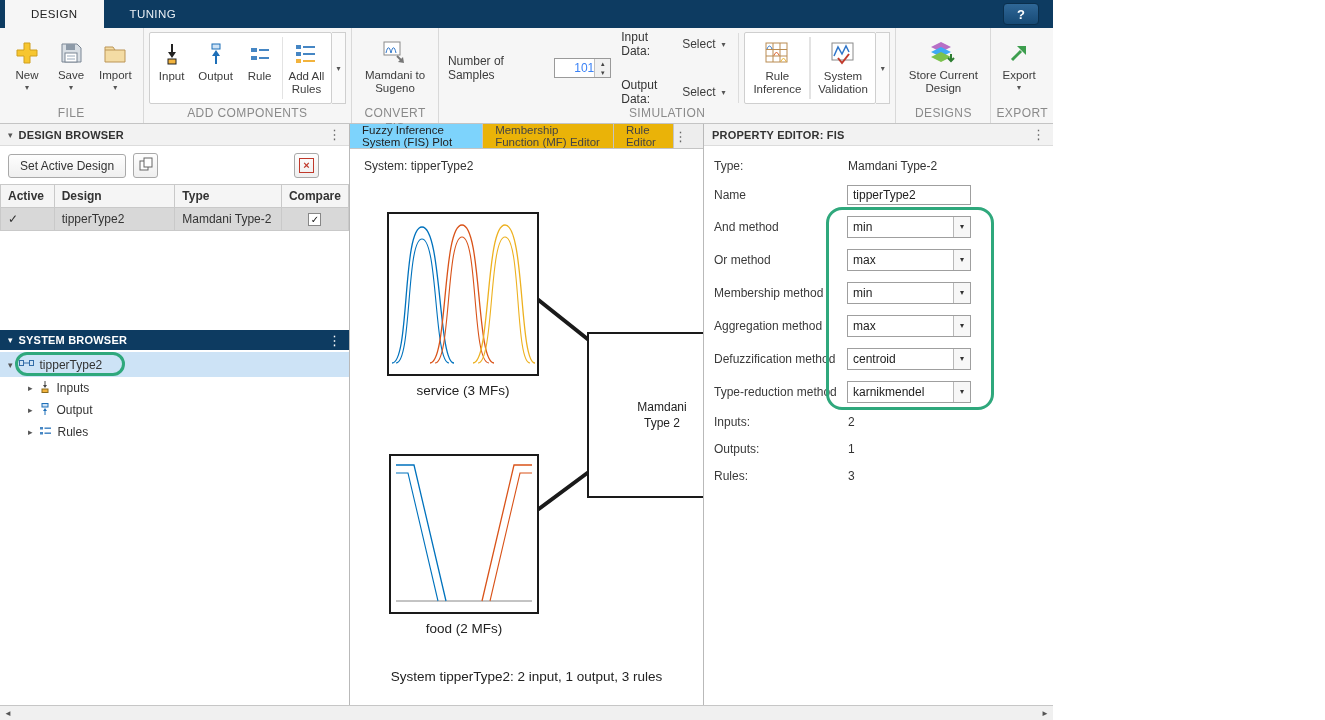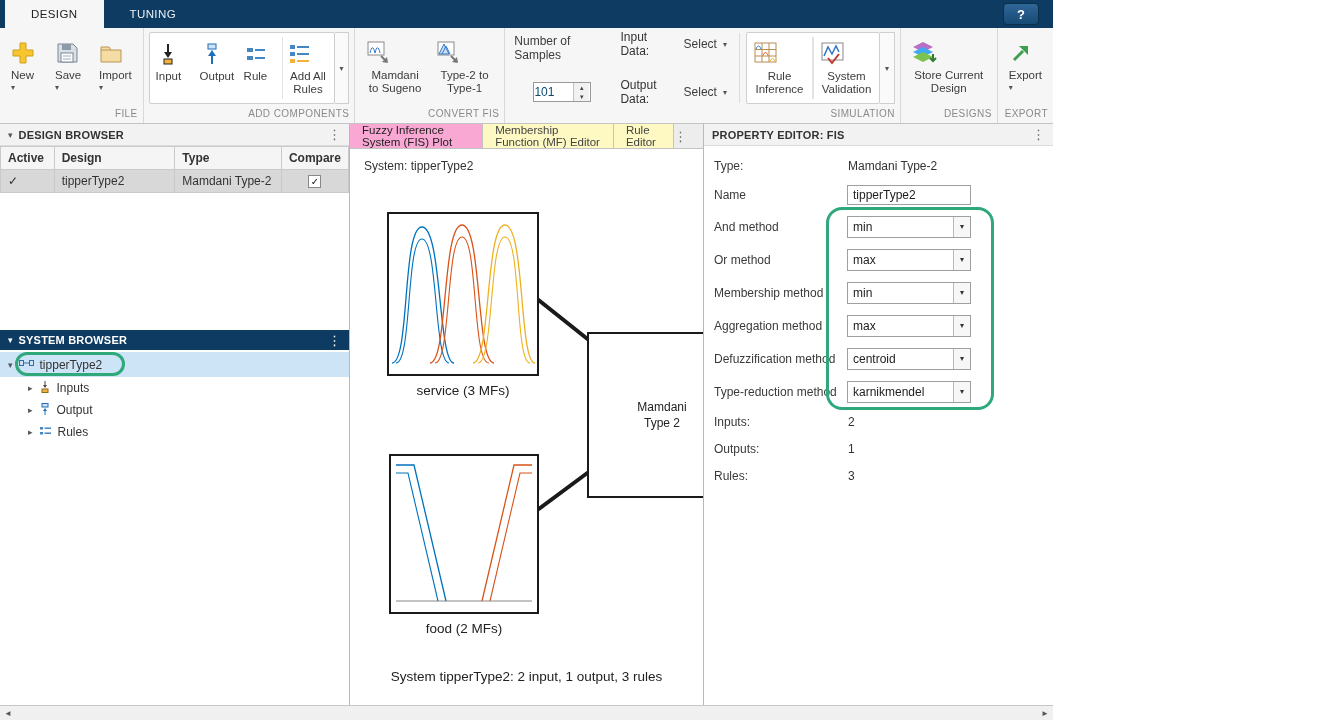--- a/index.html
+++ b/index.html
@@ -12,38 +12,38 @@
   .apptab{display:flex;align-items:center;padding:0 26px;color:#e9eff5;font-size:11.5px;letter-spacing:.4px}
   .apptab.active{background:#f6f6f6;color:#222;margin-left:5px}
   .help-btn{position:absolute;right:14px;top:3px;width:36px;height:22px;border-radius:4px;
     background:linear-gradient(#2f6797,#174a75);color:#fff;font-weight:bold;font-size:13px;
     display:flex;align-items:center;justify-content:center;border:1px solid #0a2f4d}
 
   
   .ribbon{flex:0 0 92px;background:#f6f6f6;border-bottom:1px solid #c4c4c4;display:flex}
   .rsec{display:flex;flex-direction:column;border-right:1px solid #d9d9d9;padding:2px 5px 0}
   .rrow{flex:1;display:flex;align-items:center}
-  .rsec-label{height:17px;line-height:15px;text-align:right;font-size:10px;color:#8a8a8a;letter-spacing:.4px}
-  .bigbtn{height:68px;display:flex;flex-direction:column;align-items:flex-start;justify-content:flex-start;
+  .rsec-label{height:17px;line-height:15px;text-align:center;font-size:12px;color:#8a8a8a;letter-spacing:.4px}
+  .bigbtn{height:68px;display:flex;flex-direction:column;align-items:center;justify-content:flex-start;
     padding:5px 6px 0;background:none;border:none;font:inherit;color:#3c3c3c;min-width:44px}
   .bigbtn .ric{height:28px;display:flex;align-items:center;justify-content:center}
   .blbl{font-size:11.5px;line-height:13px;text-align:center;margin-top:2px}
   .caret{font-size:8px;color:#555;line-height:9px;margin-top:1px}
   .gallery{background:#fff;border:1px solid #cfcfcf;border-radius:2px;display:flex;align-items:stretch;height:72px}
   .gallery .bigbtn{height:100%;padding-top:7px}
   .gal-sep{width:1px;background:#e3e3e3;margin:4px 0}
   .more-col{width:16px;height:72px;display:flex;align-items:center;justify-content:center;
     border:1px solid #cfcfcf;border-left:none;background:#fafafa}
   .vsep{width:1px;background:#dcdcdc;align-self:stretch;margin:3px 6px}
   .w48{max-width:54px}.w62{max-width:64px}.w58{max-width:60px}.w52{max-width:56px}.w78{max-width:82px}
 
-  .sim-samples{display:flex;flex-direction:column;align-items:center;gap:20px;padding:0 10px 0 4px}
+  .sim-samples{display:flex;flex-direction:row;align-items:center;gap:20px;padding:0 10px 0 4px}
   .sim-label{color:#3c3c3c}
   .spinbox{display:flex;border:1px solid #9a9a9a;background:#fff;height:20px;width:58px}
-  .spinbox input{width:39px;border:none;outline:none;text-align:left;font:inherit;color:#0c4a6e}
+  .spinbox input{width:39px;border:none;outline:none;text-align:right;font:inherit;color:#3b82f6}
   .spin-arrows{width:16px;display:flex;flex-direction:column;border-left:1px solid #c0c0c0}
   .spin-arrows span{flex:1;font-size:7px;display:flex;align-items:center;justify-content:center;color:#444;background:#f1f1f1}
   .sim-data{display:flex;flex-direction:column;justify-content:center;gap:20px;padding-right:6px}
   .sim-datarow{display:flex;align-items:center;gap:6px;justify-content:flex-end}
   .selbtn{display:flex;align-items:center;gap:6px;background:none;border:none;font:inherit;color:#3c3c3c}
 
   
   .main{flex:1;display:flex;min-height:0}
   .left-panel{width:350px;flex:0 0 350px;border-right:1px solid #b9b9b9;display:flex;flex-direction:column;background:#fff}
   .panel-head{height:22px;background:#f2f2f2;border-bottom:1px solid #dcdcdc;display:flex;align-items:center;gap:6px;padding:0 8px}
@@ -71,23 +71,23 @@
   .tree{flex:1;background:#fff;padding-top:2px}
   .tree-row{height:22px;display:flex;align-items:center;gap:6px;padding-left:8px;position:relative;color:#333}
   .tree-row.root{height:25px}
   .tree-row.selected{background:#cde3f6}
   .tree-row.child{padding-left:28px}
   .ring{position:absolute;border:3px solid #2fa87c;border-radius:13px;pointer-events:none}
   .ring.tree-ring{left:15px;top:0;width:110px;height:24px}
 
   .center-panel{flex:1;display:flex;flex-direction:column;background:#fff;min-width:0}
   .doc-tabs{flex:0 0 23px;background:#ededed;border-bottom:1px solid #c4c4c4;display:flex;align-items:stretch}
-  .doc-tab{display:flex;align-items:center;padding:0 12px;font-size:11.5px;color:#444;background:#fef9c3;
+  .doc-tab{display:flex;align-items:center;padding:0 12px;font-size:11.5px;color:#444;background:#eab308;
     border-right:1px solid #c4c4c4}
-  .doc-tab.active{background:#f9a8d4;color:#222}
+  .doc-tab.active{background:#7dd3fc;color:#222}
   .doc-tabs .overflow{display:flex;align-items:center;margin-right:16px}
   .canvas{flex:1;position:relative;overflow:hidden;background:#fff}
   .sys-label{position:absolute;left:14px;top:10px;color:#333}
   svg.diagram{position:absolute;left:0;top:0}
   svg.diagram text{font-family:"Liberation Sans",sans-serif;fill:#222}
   .caption{position:absolute;left:0;right:0;top:520px;text-align:center;font-size:13.5px;color:#222}
 
   .right-panel{width:350px;flex:0 0 350px;border-left:1px solid #b9b9b9;display:flex;flex-direction:column;background:#fff}
   .pe-body{flex:1;position:relative;padding-top:6px}
   .pe-row{display:flex;align-items:center;padding-left:10px}
@@ -221,32 +221,20 @@
           <span class="ric">
             <svg width="26" height="26" viewBox="0 0 26 26">
                 <rect x="2" y="2" width="16" height="13" fill="#fff" stroke="#8a8a8a"></rect>
                 <path d="M4 13c1.5-7 3.5-7 5 0" fill="none" stroke="#2e75c9"></path>
                 <path d="M9 13c1.5-7 3.5-7 5 0" fill="none" stroke="#2e75c9"></path>
                 <line x1="15" y1="16" x2="20" y2="21" stroke="#777" stroke-width="2"></line>
                 <polygon points="22,23 16,22 21,17" fill="#777"></polygon>
               </svg>
           </span>
           <span class="blbl w62">Mamdani to Sugeno</span>
-        </button>
-        <button class="bigbtn">
-          <span class="ric">
-            <svg width="26" height="26" viewBox="0 0 26 26">
-                <rect x="2" y="2" width="16" height="13" fill="#fff" stroke="#8a8a8a"></rect>
-                <path d="M3 14L8 4l5 10z" fill="#cfe0f2" stroke="#2e75c9"></path>
-                <path d="M6 14l4-8 4 8" fill="none" stroke="#2e75c9"></path>
-                <line x1="15" y1="16" x2="20" y2="21" stroke="#777" stroke-width="2"></line>
-                <polygon points="22,23 16,22 21,17" fill="#777"></polygon>
-              </svg>
-          </span>
-          <span class="blbl w62">Type-2 to Type-1</span>
         </button>
       </div>
       <div class="rsec-label">CONVERT FIS</div>
     </section>
 
     <section class="rsec">
       <div class="rrow">
         <div class="sim-samples">
           <span class="sim-label">Number of Samples</span>
           <div class="spinbox">
@@ -347,20 +335,34 @@
   </div>
 
   <div class="main">
 
     <aside class="left-panel">
       <div class="db-region">
         <div class="panel-head">
           <span class="twisty">▾</span>
           <span class="panel-title">DESIGN BROWSER</span>
           <span class="overflow">⋮</span>
+        </div>
+        <div class="db-toolbar">
+          <button class="btn">Set Active Design</button>
+          <button class="iconbtn">
+            <span>
+              <svg width="14" height="14" viewBox="0 0 14 14">
+                  <rect x="1" y="4" width="8" height="9" fill="#fff" stroke="#666"></rect>
+                  <rect x="5" y="1" width="8" height="9" fill="#fff" stroke="#666"></rect>
+                </svg>
+            </span>
+          </button>
+          <button class="iconbtn del-btn">
+            <span class="xglyph">×</span>
+          </button>
         </div>
         <table class="db">
           <colgroup>
               <col style="width:54px">
               <col style="width:126px">
               <col style="width:112px">
               <col style="width:58px">
             </colgroup>
           <thead>
             <tr>

